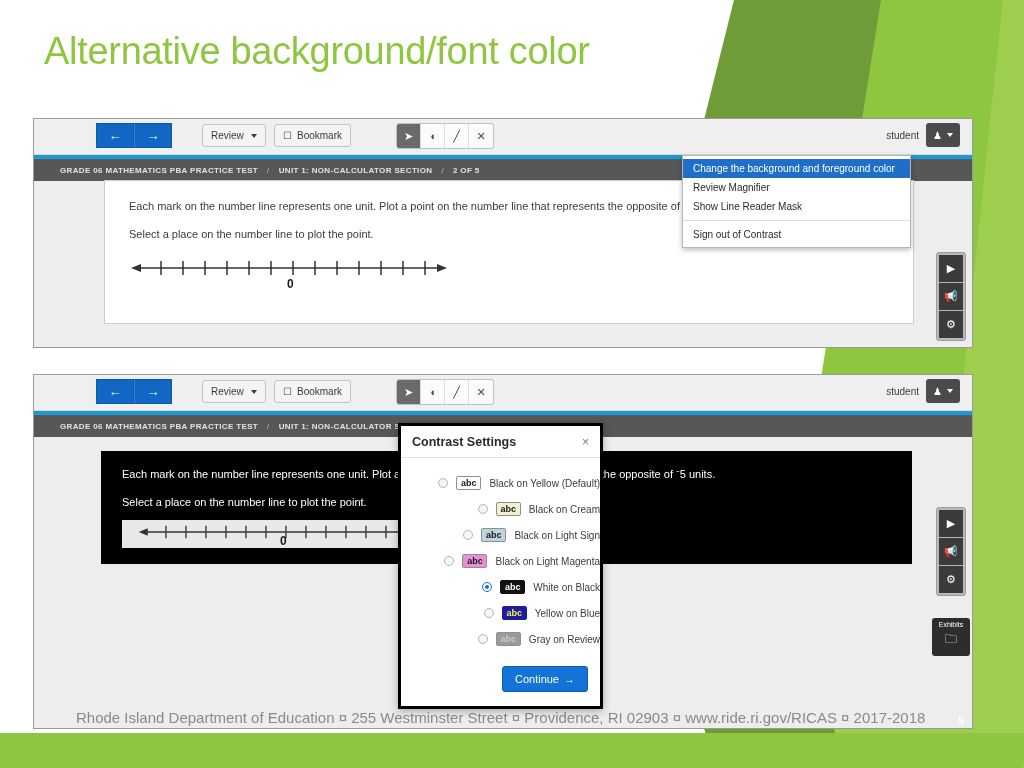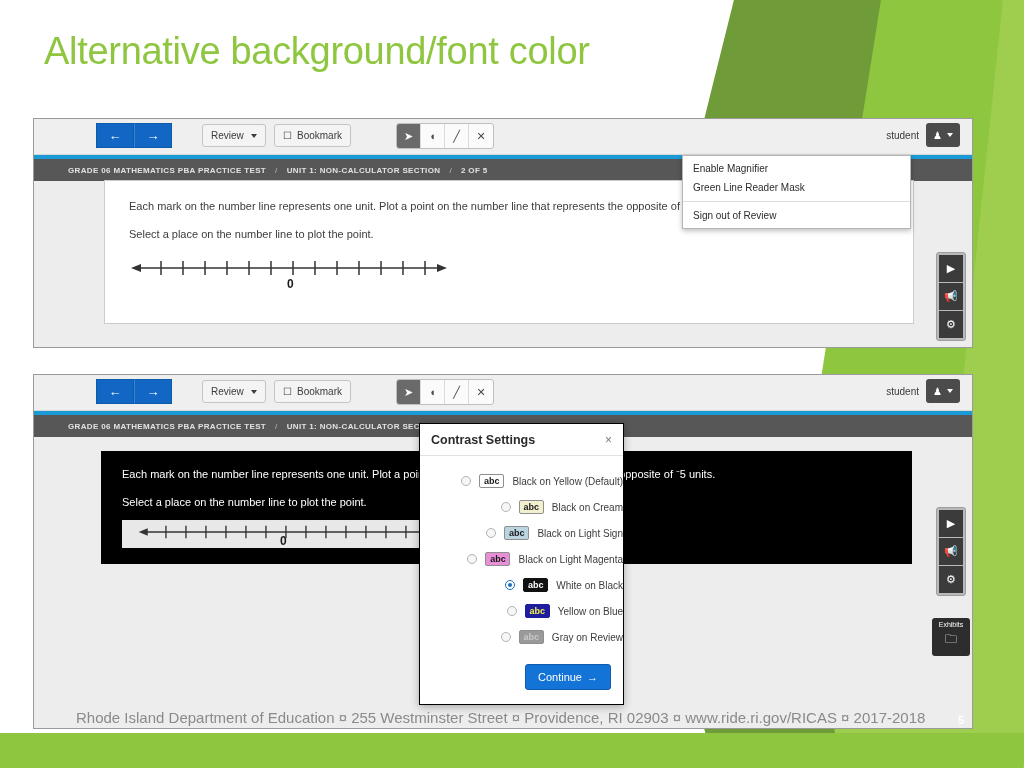--- a/index.html
+++ b/index.html
@@ -78,21 +78,21 @@
     height: 36px;
     background: #efefef;
     border-bottom: 1px solid #d8d8d8;
   }
   .tn-accent { height: 4px; background: #1a9ad7; }
   .tn-crumbbar {
     height: 22px;
     background: #575757;
     display: flex;
     align-items: center;
-    padding-left: 34px;
+    padding-left: 26px;
   }
   .crumb {
     font-size: 8px;
     color: #e2e2e2;
     letter-spacing: 0.35px;
     font-weight: 700;
     white-space: nowrap;
   }
   .crumb-sep { margin: 0 9px; color: #bdbdbd; font-weight: 400; }
 
@@ -236,24 +236,24 @@
     border-radius: 3px;
     text-align: center;
     padding: 3px 0 5px;
   }
   .exhibits .lbl { font-size: 7px; display: block; line-height: 1.2; }
   .exhibits .ico { font-size: 12px; display: block; margin-top: 1px; }
 
   
   #contrast-dialog {
     position: absolute;
-    left: 419px; top: 423px;
+    left: 398px; top: 423px;
     width: 205px;
     background: #fff;
-    border: 1px solid #000000;
+    border: 3px solid #000000;
     box-shadow: 0 2px 8px rgba(0,0,0,.3);
     z-index: 40;
   }
   .dlg-head {
     display: flex; align-items: center; justify-content: space-between;
     padding: 9px 11px 8px;
     border-bottom: 1px solid #e2e2e2;
   }
   .dlg-title { font-size: 12.5px; font-weight: 700; color: #2b2b2b; }
   .dlg-close { font-size: 12px; color: #7a7a7a; }
@@ -403,24 +403,25 @@
               <line x1="274" y1="6" x2="274" y2="20"></line>
               <line x1="296" y1="6" x2="296" y2="20"></line>
             </g>
           </svg>
           <span class="zero" style="left:158px; top:22px; color:#1a1a1a;">0</span>
         </div>
       </div>
     </div>
 
     <div id="user-menu">
-      <div class="menu-item">Enable Magnifier</div>
-      <div class="menu-item">Green Line Reader Mask</div>
+      <div class="menu-item sel">Change the background and foreground color</div>
+      <div class="menu-item">Review Magnifier</div>
+      <div class="menu-item">Show Line Reader Mask</div>
       <div class="menu-div"></div>
-      <div class="menu-item">Sign out of Review</div>
+      <div class="menu-item">Sign out of Contrast</div>
     </div>
 
     <div class="rail" style="right:6px; top:133px;">
       <div class="railbtn">▶</div>
       <div class="railbtn">📢</div>
       <div class="railbtn">⚙</div>
     </div>
   </div>
 
   <div class="shot" id="shot-two" style="left:33px; top:374px; width:940px; height:355px;">

